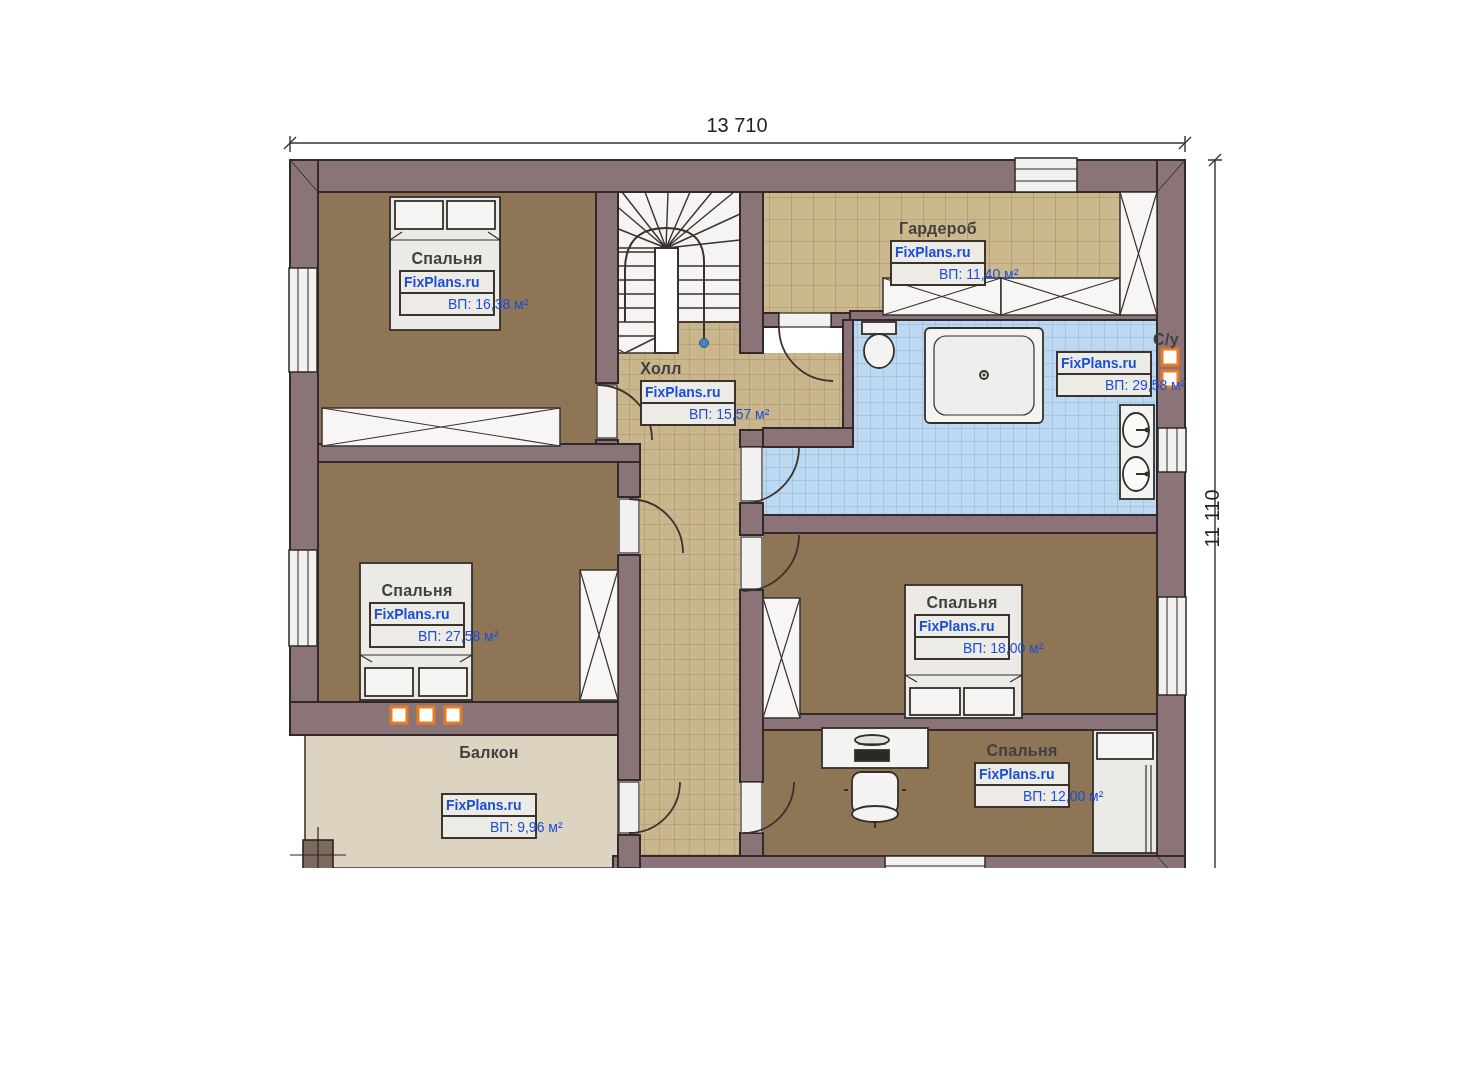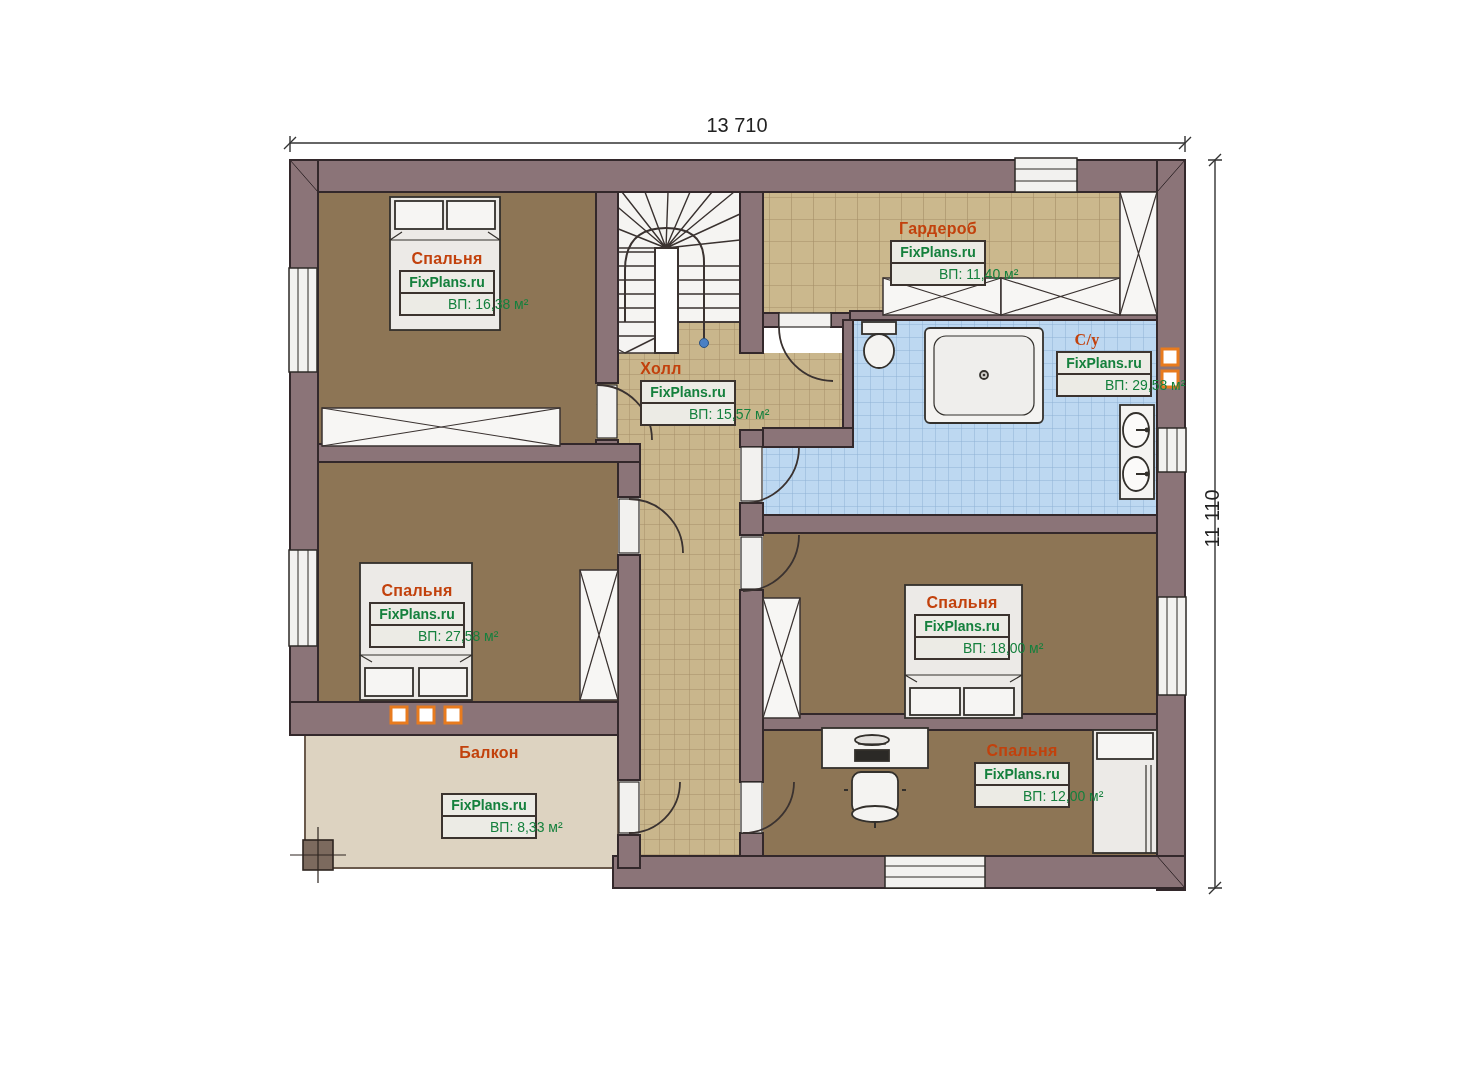--- a/index.html
+++ b/index.html
@@ -1,21 +1,21 @@
 <!DOCTYPE html>
 <html><head>
 <meta charset="utf-8">
 <style>
   html,body{margin:0;padding:0;background:#ffffff;}
   body{font-family:"Liberation Sans", sans-serif;}
-  #stage{position:relative;width:1473px;height:1080px;background:#ffffff;overflow:hidden;}
+  #stage{position:relative;width:1473px;height:868px;background:#ffffff;overflow:hidden;}
   #plan-svg{position:absolute;left:0;top:0;}
-  .room-name{position:absolute;width:140px;text-align:center;font-size:16px;font-weight:bold;color:#c2410c;letter-spacing:.3px;}
+  .room-name{position:absolute;width:140px;text-align:center;font-size:16px;font-weight:bold;color:#404040;letter-spacing:.3px;}
   .label-box{position:absolute;width:96px;background:#ecebe5;border:2px solid #3b332e;box-sizing:border-box;}
-  .label-box .row{padding:1px 3px;font-size:14px;line-height:18px;text-align:center;color:#15803d;white-space:nowrap;}
+  .label-box .row{padding:1px 3px;font-size:14px;line-height:18px;text-align:left;color:#1d4ed8;white-space:nowrap;}
   .label-box .brand{font-weight:bold;border-bottom:2px solid #3b332e;}
   .label-box .area{font-weight:normal;margin-left:44px;}
   .dim-label{position:absolute;font-size:20px;color:#222222;text-align:center;}
   .dim-vertical{transform:rotate(-90deg);}
 </style>
 </head>
 <body>
 
 <div id="stage">
 
@@ -260,21 +260,21 @@
   <div class="row brand">FixPlans.ru</div>
   <div class="row area">ВП: 16,38 м²</div>
 </div>
 
 <div class="room-name" style="left:868px;top:220px;">Гардероб</div>
 <div class="label-box" style="left:890px;top:240px;">
   <div class="row brand">FixPlans.ru</div>
   <div class="row area">ВП: 11,40 м²</div>
 </div>
 
-<div class="room-name" style="left:1017px;top:331px;font-family:Liberation Serif, serif;">С/у</div>
+<div class="room-name" style="left:1096px;top:331px;">С/у</div>
 <div class="label-box" style="left:1056px;top:351px;">
   <div class="row brand">FixPlans.ru</div>
   <div class="row area">ВП: 29,58 м²</div>
 </div>
 
 <div class="room-name" style="left:591px;top:360px;">Холл</div>
 <div class="label-box" style="left:640px;top:380px;">
   <div class="row brand">FixPlans.ru</div>
   <div class="row area">ВП: 15,57 м²</div>
 </div>
@@ -293,16 +293,16 @@
 
 <div class="room-name" style="left:952px;top:742px;">Спальня</div>
 <div class="label-box" style="left:974px;top:762px;">
   <div class="row brand">FixPlans.ru</div>
   <div class="row area">ВП: 12,00 м²</div>
 </div>
 
 <div class="room-name" style="left:419px;top:744px;">Балкон</div>
 <div class="label-box" style="left:441px;top:793px;">
   <div class="row brand">FixPlans.ru</div>
-  <div class="row area">ВП: 8,33 м²</div>
+  <div class="row area">ВП: 9,96 м²</div>
 </div>
 
 </div>
 
 </body></html>

